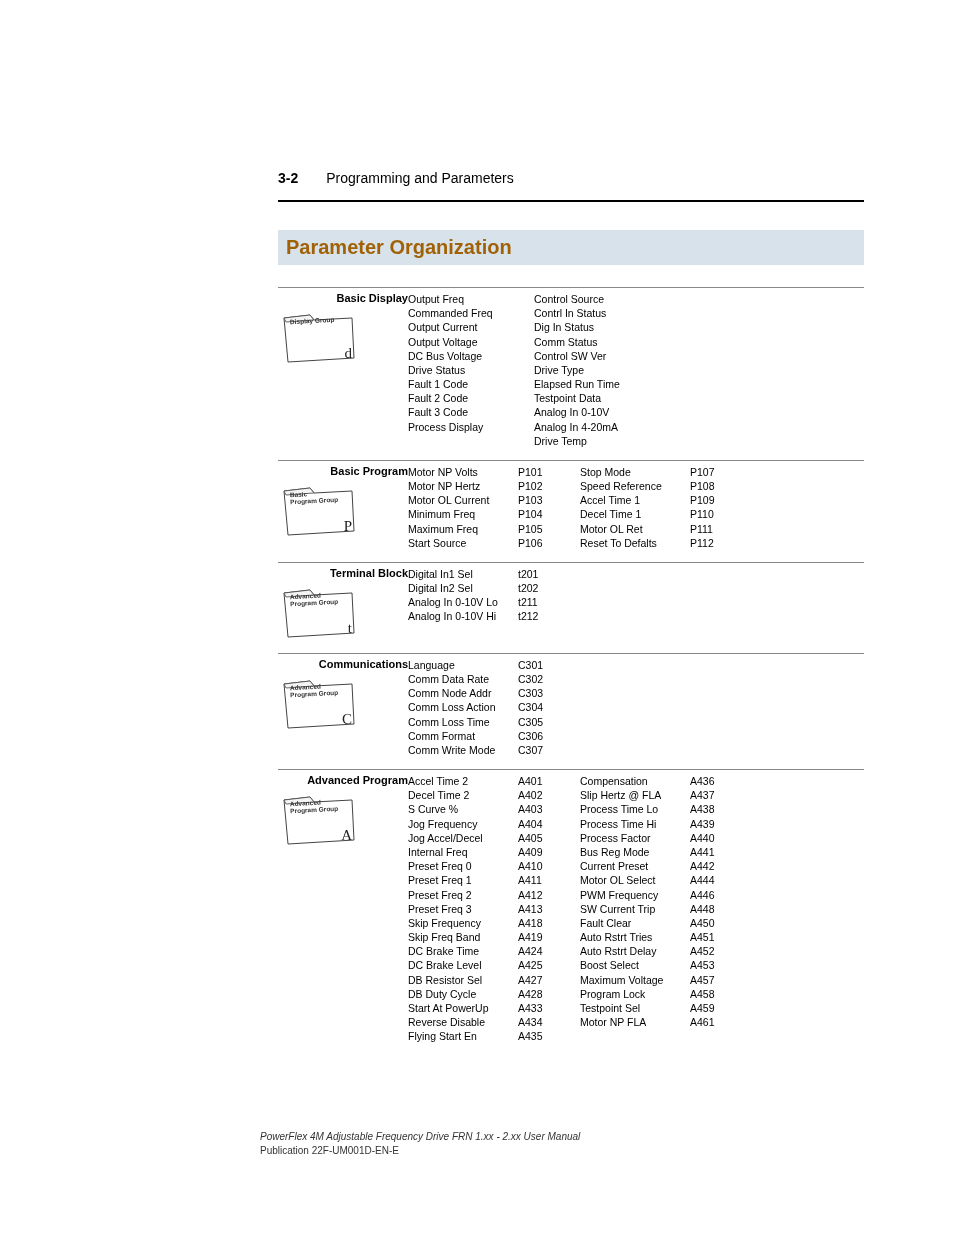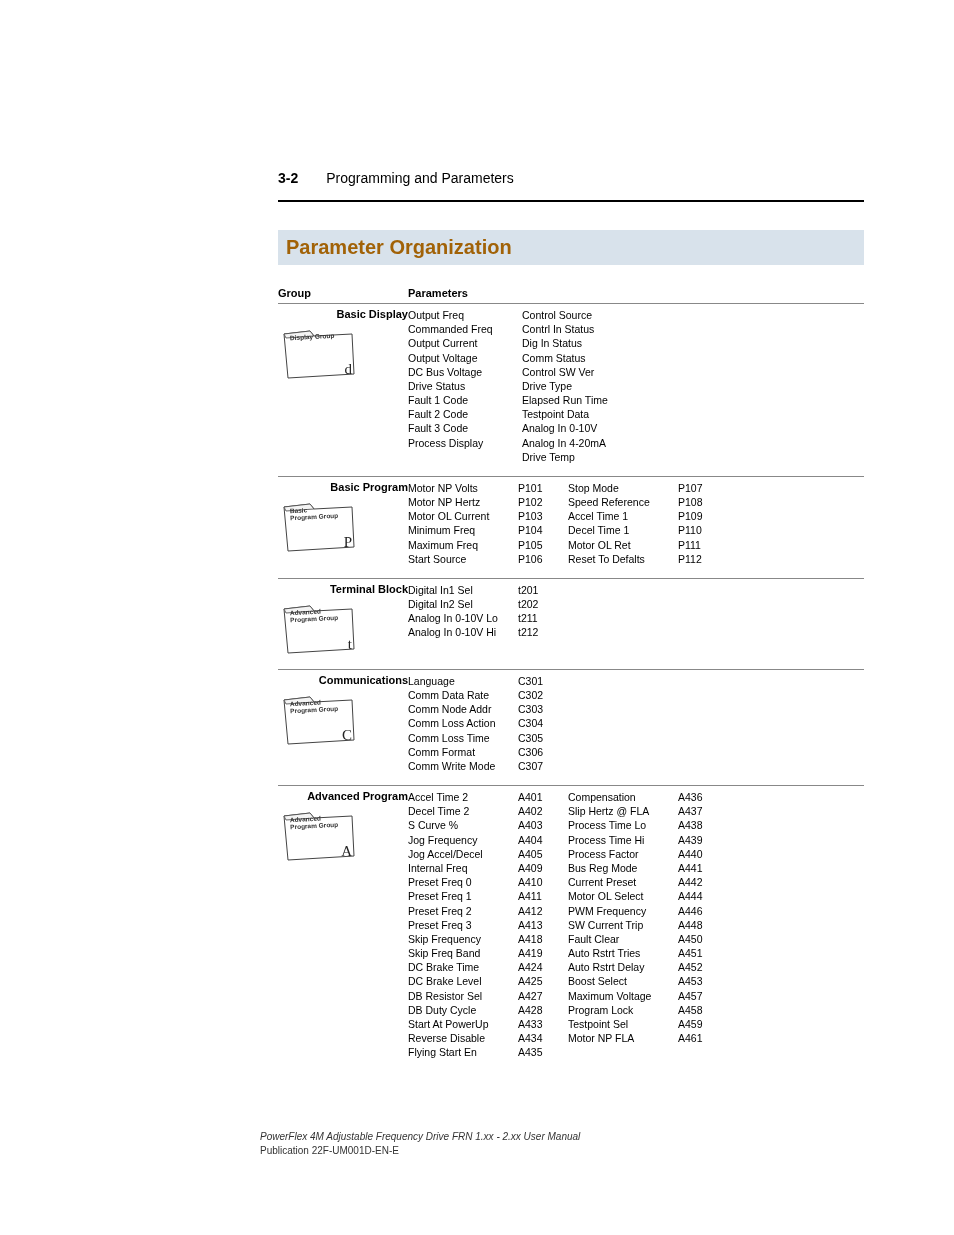--- a/index.html
+++ b/index.html
@@ -88,21 +88,21 @@
     position: absolute;
     right: 8px;
     bottom: 4px;
     font-family: Georgia, serif;
     font-size: 15px;
     color: #222;
   }
   .params-col {
     flex: 1;
     display: flex;
-    gap: 18px;
+    gap: 30px;
     font-size: 10.5px;
     line-height: 1.35;
   }
   .param-block {
     display: flex;
     gap: 14px;
   }
   .param-names { min-width: 96px; }
   .param-codes { min-width: 32px; }
   .footer {
@@ -122,24 +122,20 @@
   <div class="header-row">
     <span class="page-num">3-2</span>
     <span class="chapter">Programming and Parameters</span>
   </div>
   <hr class="hr">
 
   <div class="title-bar">
     <h1>Parameter Organization</h1>
   </div>
 
-  <div class="legend">
-    <div class="col-group">Group</div>
-    <div class="col-params">Parameters</div>
-  </div>
 
   <div id="sections">
   <div class="section">
     <div class="group-col">
       <div class="group-title">Basic Display</div>
       <div class="folder">
         <svg viewBox="0 0 80 58">
     <path d="M 4 10 L 30 7 L 34 12 L 72 10 L 74 50 L 8 54 Z" fill="#fff" stroke="#444" stroke-width="1"></path>
     <path d="M 4 10 L 30 7 L 34 12 L 6 14 Z" fill="#f4f4f4" stroke="#444" stroke-width="0.8"></path>
   </svg>

